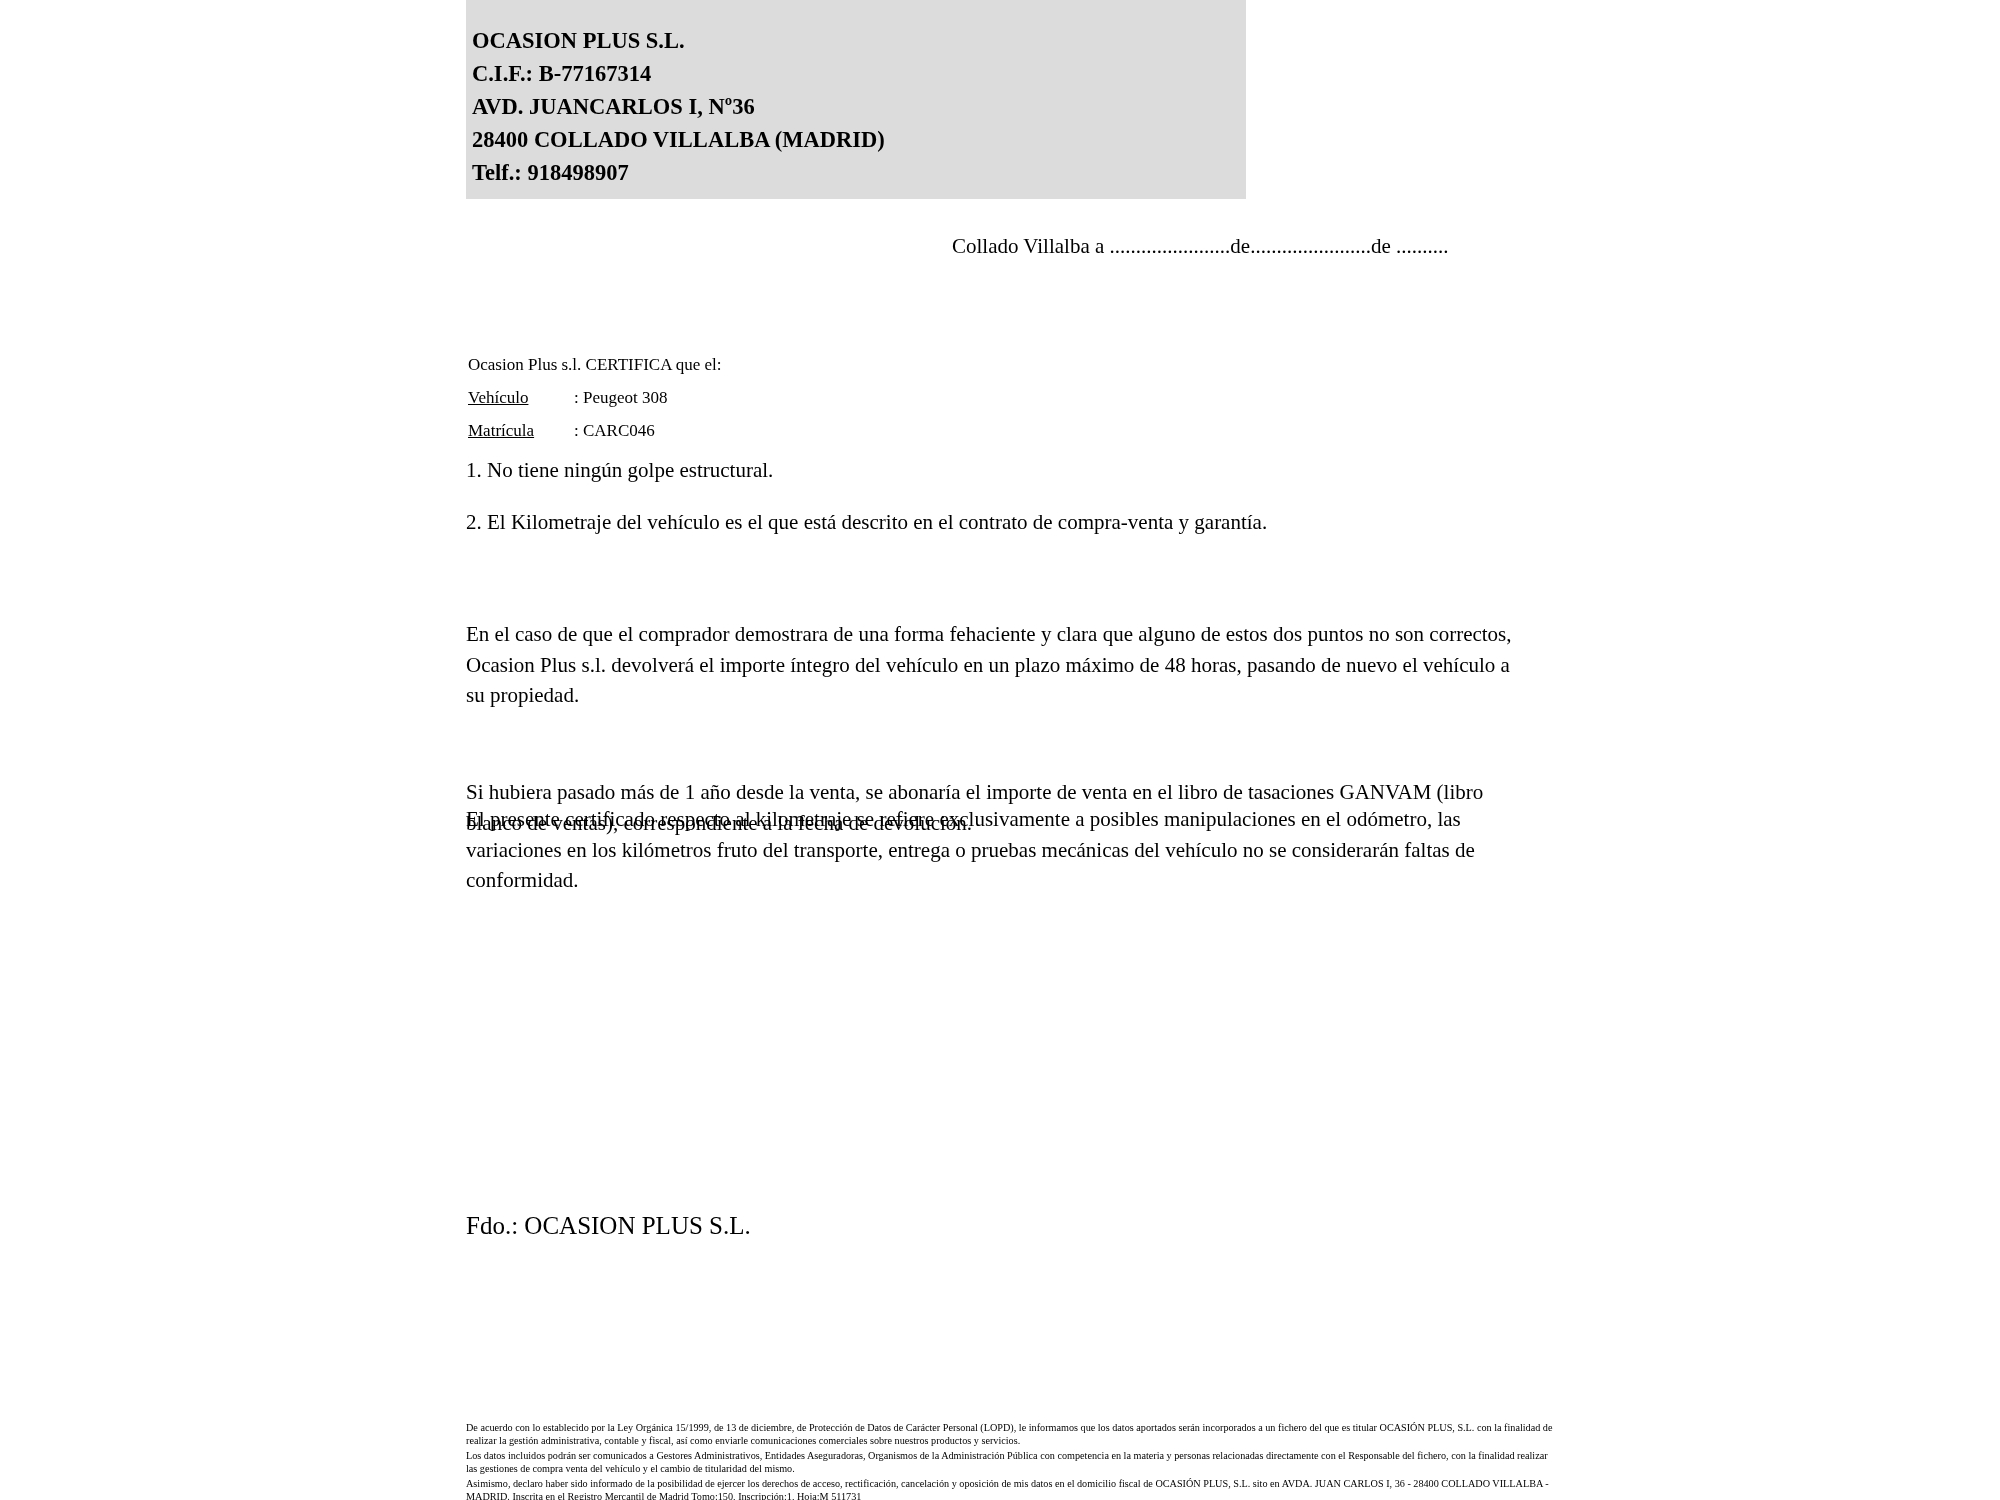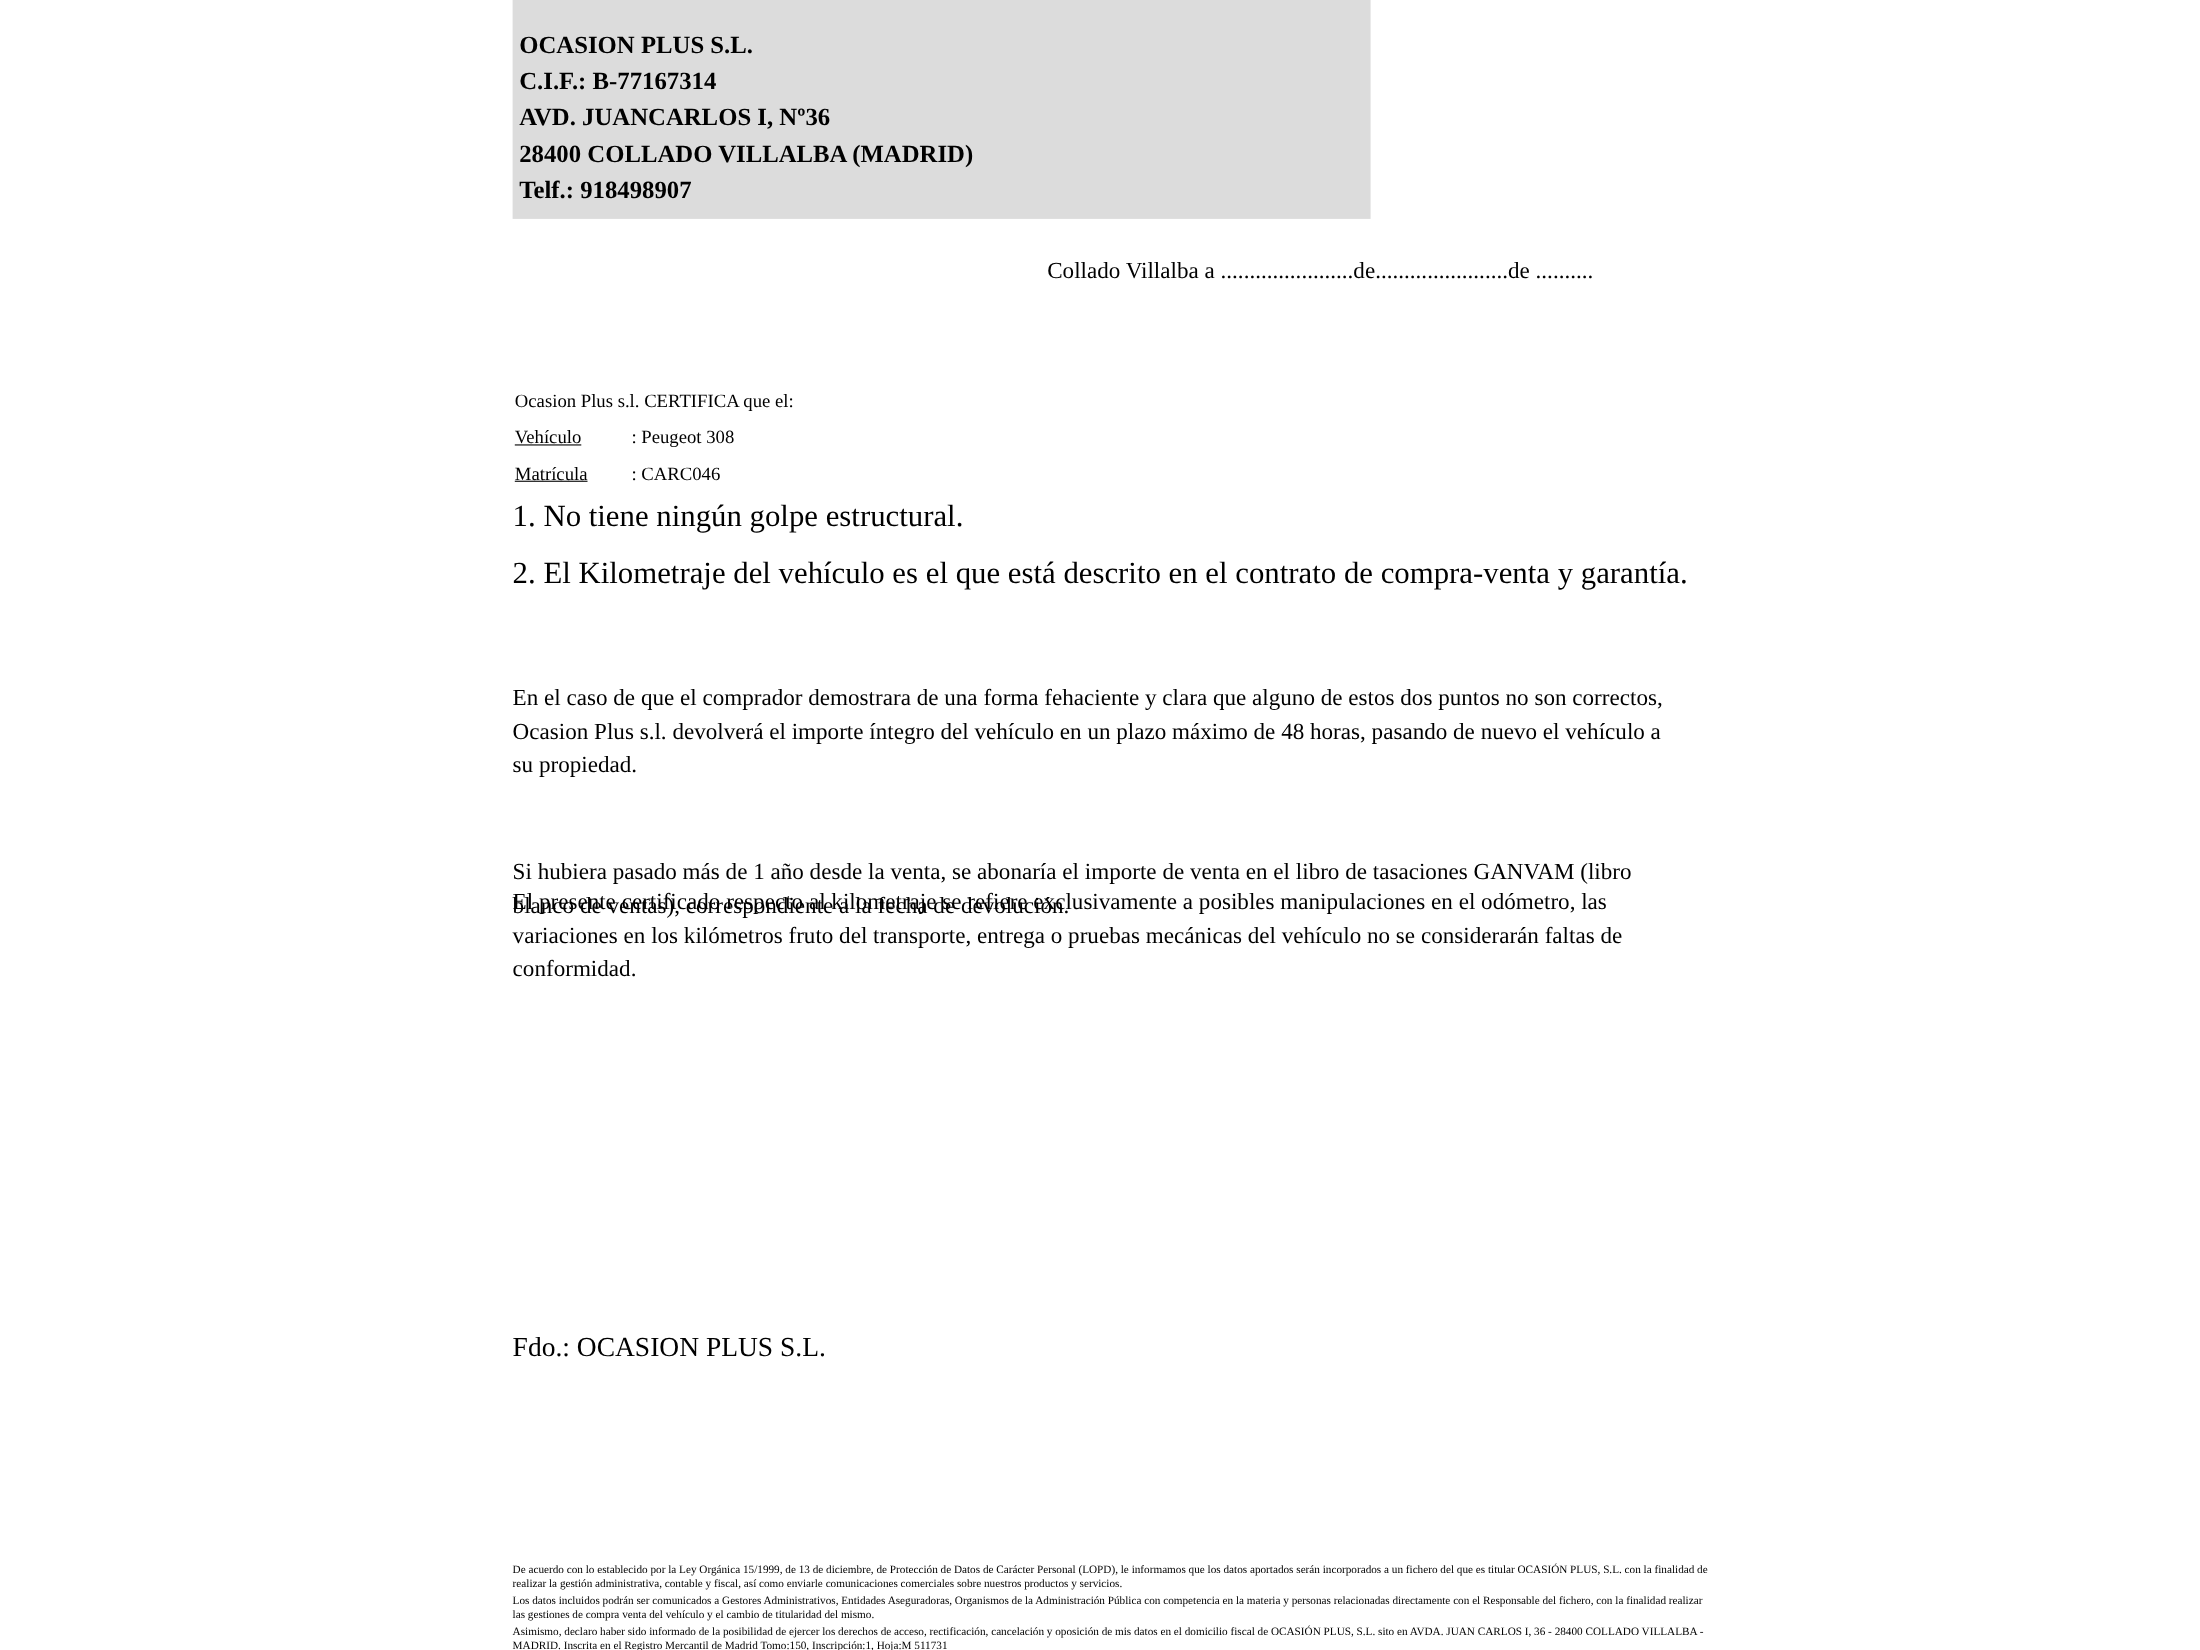--- a/index.html
+++ b/index.html
@@ -64,21 +64,21 @@
   .lbl {
     display: inline-block;
     width: 106px;
     text-decoration: underline;
   }
 
   
   .point {
     position: absolute;
     left: 466px;
-    font-size: 28px;
+    font-size: 21px;
     line-height: 30px;
     white-space: nowrap;
   }
   .point-1 { top: 455px; }
   .point-2 { top: 507px; }
 
   
   .para {
     position: absolute;
     left: 466px;

